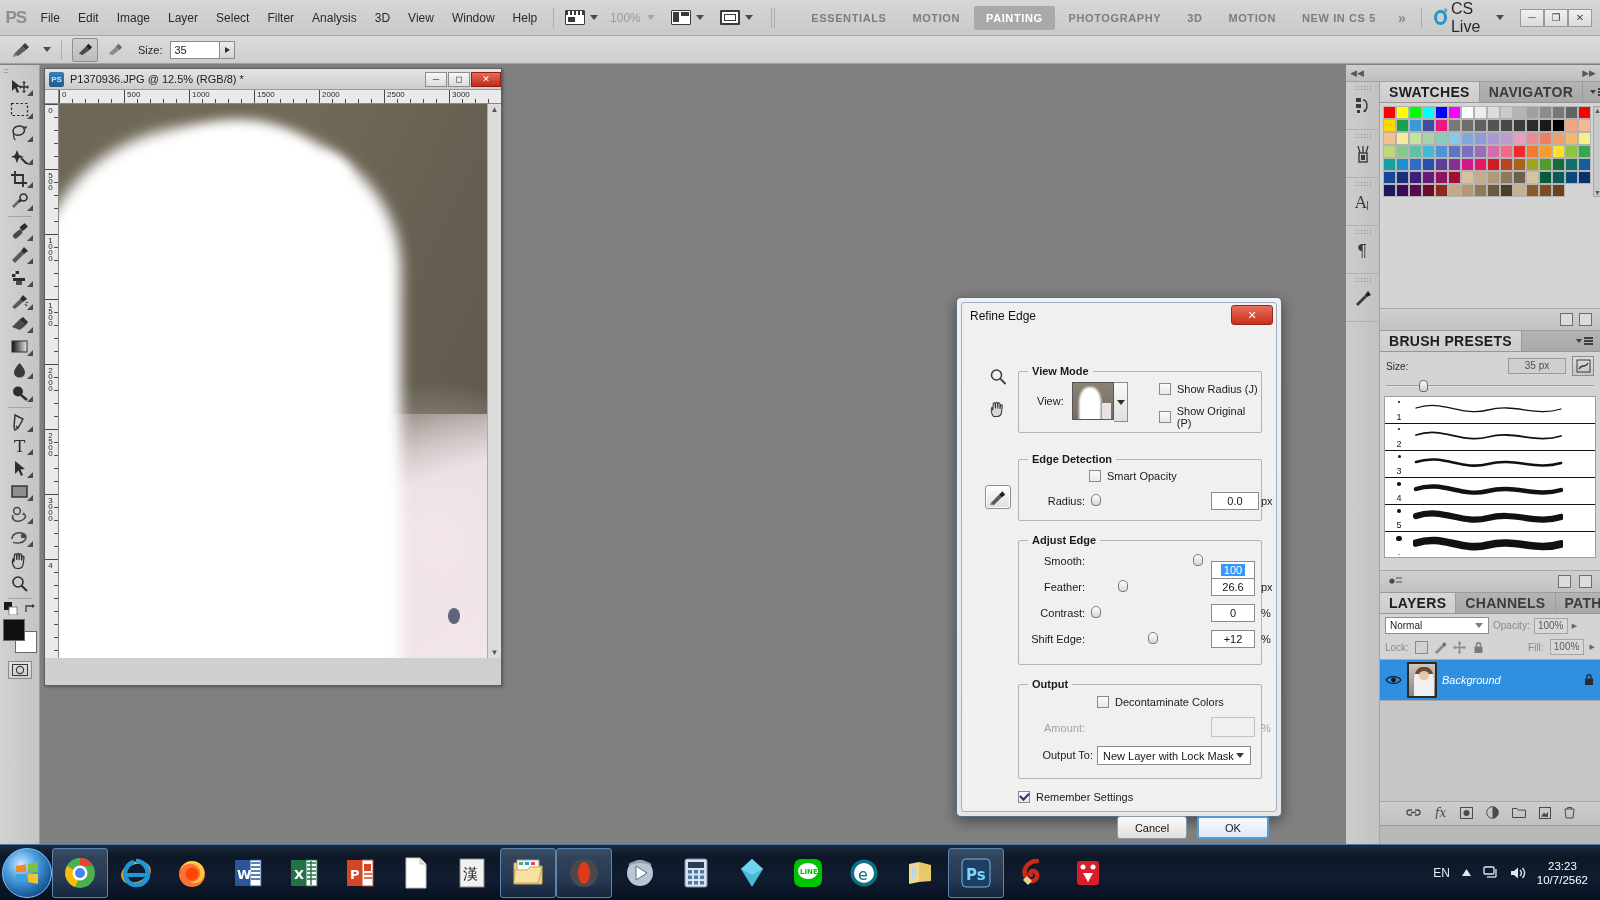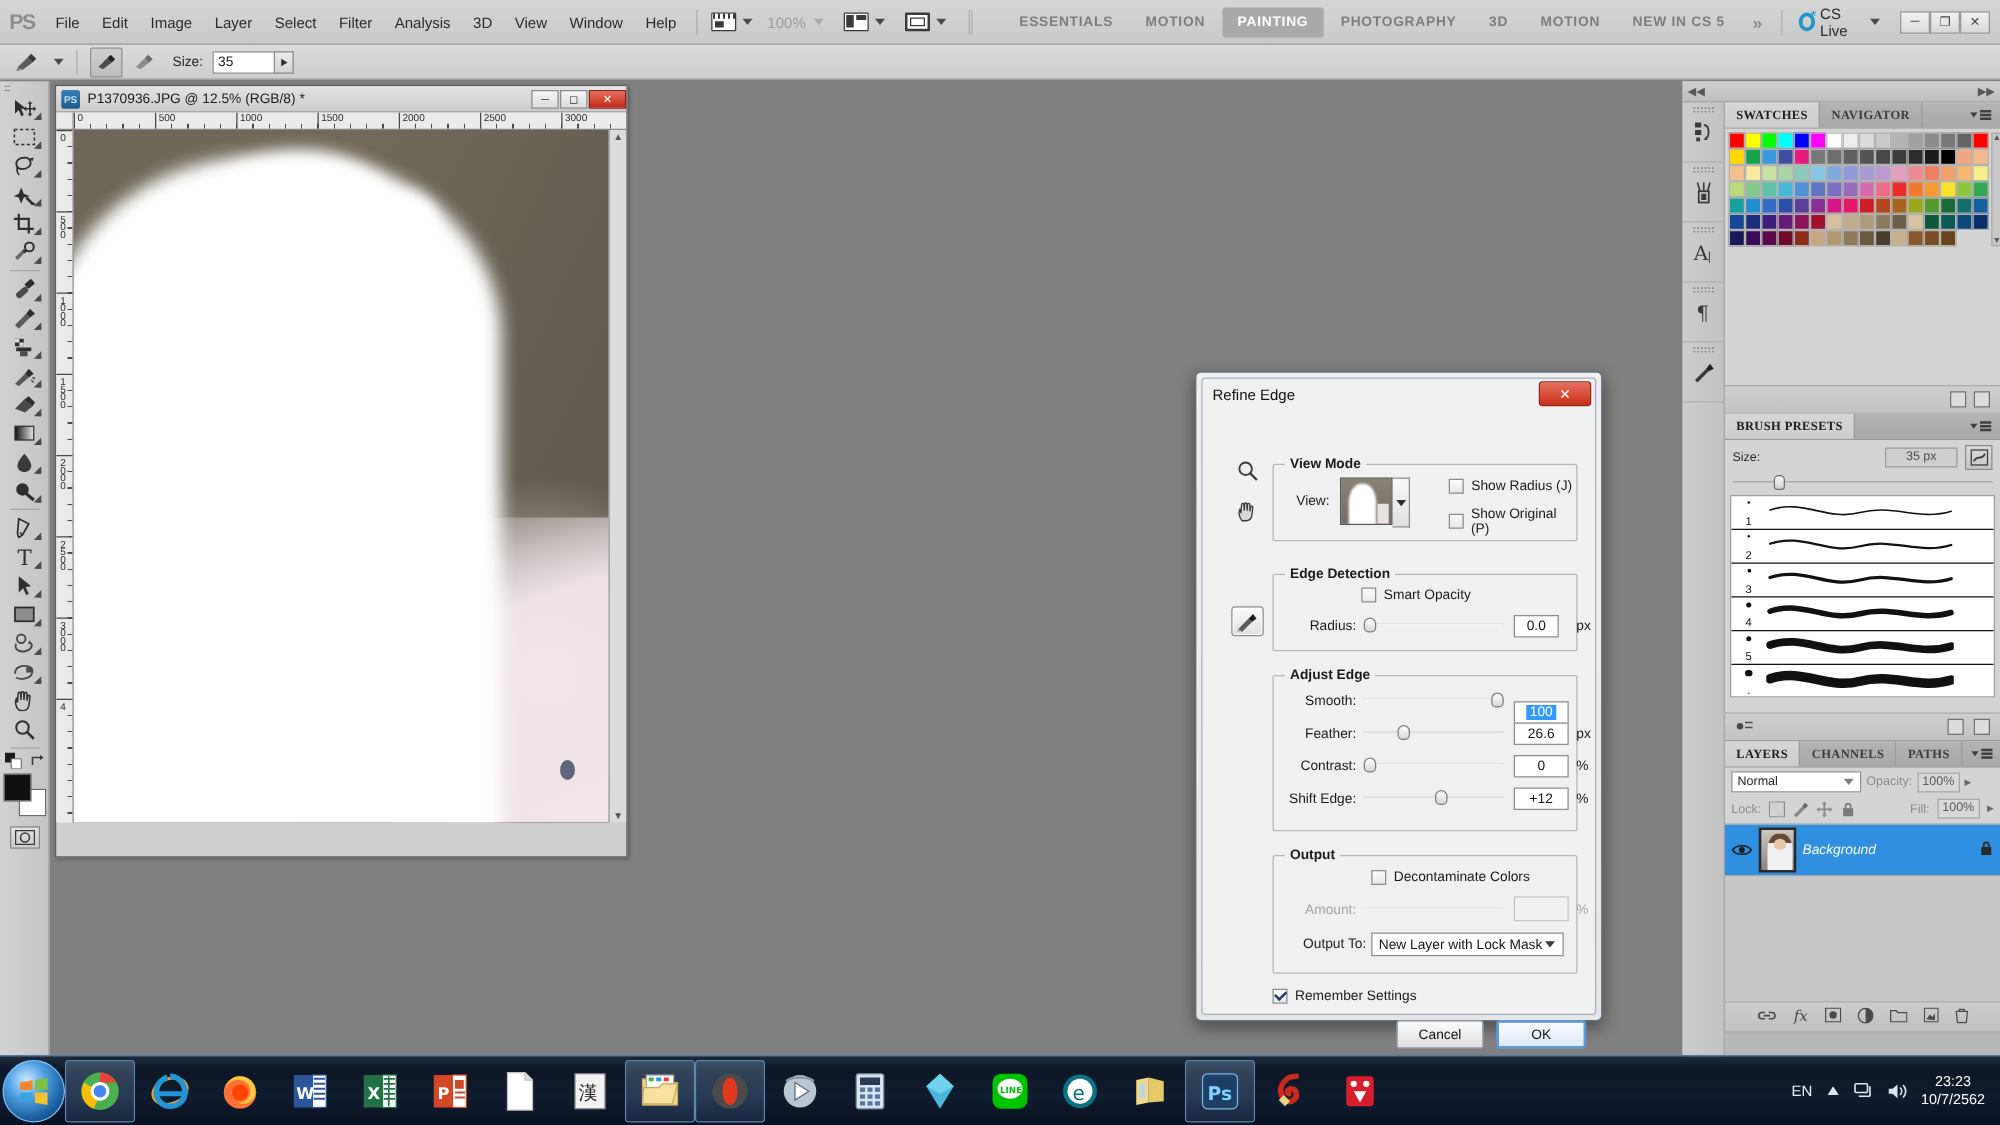--- a/index.html
+++ b/index.html
@@ -56,21 +56,21 @@
   }
   .zoom-pct { font-size: 12px; color: #9a9a9a; margin-left: 12px; }
   .caret-dis { border-top-color: #a8a8a8; }
   .ws-tab {
     padding: 0 12px; height: 24px; line-height: 24px; font-size: 11px; font-weight: bold;
     color: #7d7d7d; letter-spacing: 0.6px; white-space: nowrap; border-radius: 2px;
   }
   .ws-tab.active { background: #a9a9a9; color: #fff; }
   .ws-chevrons { color: #8a8a8a; font-size: 14px; padding: 0 8px; font-weight: bold; }
   .cslive {
-    display: flex; align-items: center; gap: 4px; font-size: 12px; color: #2a2a2a; padding: 0 6px;
+    display: flex; align-items: center; gap: 4px; font-size: 16px; color: #2a2a2a; padding: 0 6px;
   }
   .cslive-o {
     width: 15px; height: 15px; border: 3px solid #2196c9; border-radius: 50%;
     position: relative;
   }
   .cslive-o::after { content: "*"; position: absolute; right: -4px; top: -7px; color: #2196c9; font-size: 12px; }
   .wbtn {
     width: 24px; height: 18px; border: 1px solid #9a9a9a; background: linear-gradient(#f2f2f2,#dadada);
     display: flex; align-items: center; justify-content: center; font-size: 10px; color: #444;
   }
@@ -260,24 +260,23 @@
   }
   .panel-col { position: absolute; left: 34px; top: 17px; right: 0; bottom: 0; }
   .panel {
     background: #d4d4d4; border-bottom: 1px solid #9b9b9b;
   }
   .panel-tabs {
     height: 21px; background: linear-gradient(#b4b4b4,#a8a8a8); display: flex; align-items: stretch;
     border-bottom: 1px solid #969696;
   }
   .ptab {
-    padding: 0 9px; font-size: 10px; font-weight: bold; color: #3b3b3b; letter-spacing: 0.3px;
+    padding: 0 9px; font-size: 14px; font-weight: bold; color: #3b3b3b; letter-spacing: 0.3px;
     display: flex; align-items: center; background: linear-gradient(#b4b4b4,#a8a8a8);
     border-right: 1px solid #9c9c9c;
-    font-family: Liberation Serif, serif;
   }
   .ptab.active { background: linear-gradient(#d6d6d6,#cdcdcd); color: #1d1d1d; }
   .ptab-menu {
     margin-left: auto; padding: 0 7px; display: flex; align-items: center; gap: 2px;
     color: #3f3f3f; font-size: 9px;
   }
   .ptab-menu .tri { width:0;height:0;border-left:3px solid transparent;border-right:3px solid transparent;border-top:4px solid #3f3f3f; }
   .ptab-menu .lines { display: flex; flex-direction: column; gap: 1.5px; }
   .ptab-menu .lines i { display: block; width: 9px; height: 1.5px; background: #3f3f3f; }
 
@@ -1243,21 +1242,21 @@
           <span class="group-title">Edge Detection</span>
           <span class="chk-row" style="position:absolute;left:70px;top:10px;">
             <span class="chk"></span>
             <span>Smart Opacity</span>
           </span>
           <span class="fld-label" style="position:absolute;left:14px;top:35px;width:52px;">Radius:</span>
           <div class="slider" style="position:absolute;left:72px;top:34px;width:112px;">
             <div class="track"></div>
             <div class="knob" id="k-radius" style="left:0px;"></div>
           </div>
-          <div class="nfield" style="position:absolute;left:192px;top:32px;width:36px;">
+          <div class="nfield" style="position:absolute;left:192px;top:32px;width:48px;">
             <span>0.0</span>
           </div>
           <span class="unit" style="position:absolute;left:242px;top:35px;">px</span>
         </div>
 
         <div class="group" style="left:56px;top:211px;right:14px;height:125px;">
           <span class="group-title">Adjust Edge</span>
 
           <span class="fld-label" style="position:absolute;left:10px;top:14px;width:56px;">Smooth:</span>
           <div class="slider" style="position:absolute;left:72px;top:13px;width:112px;">

